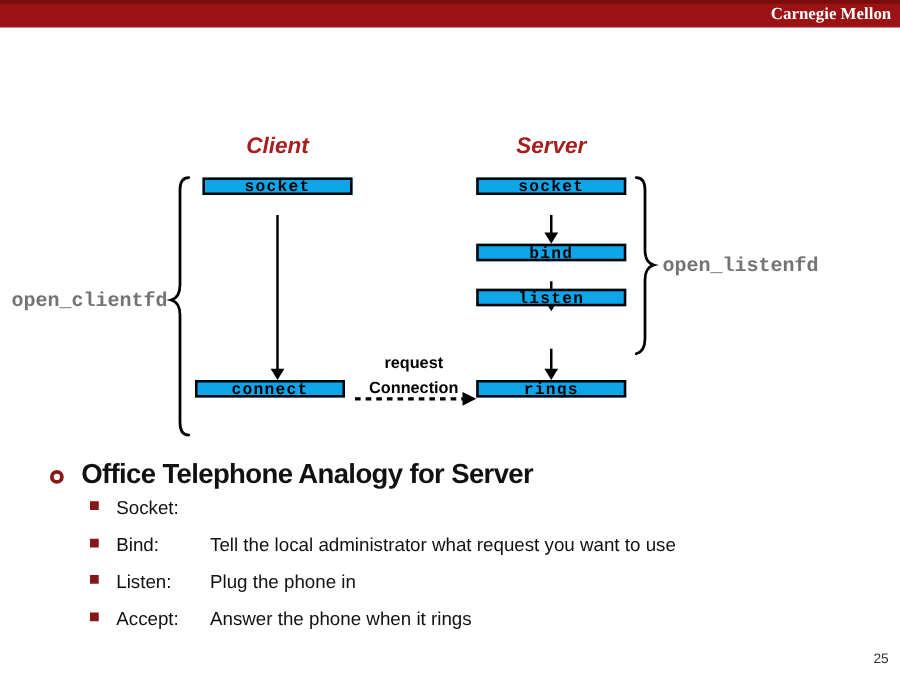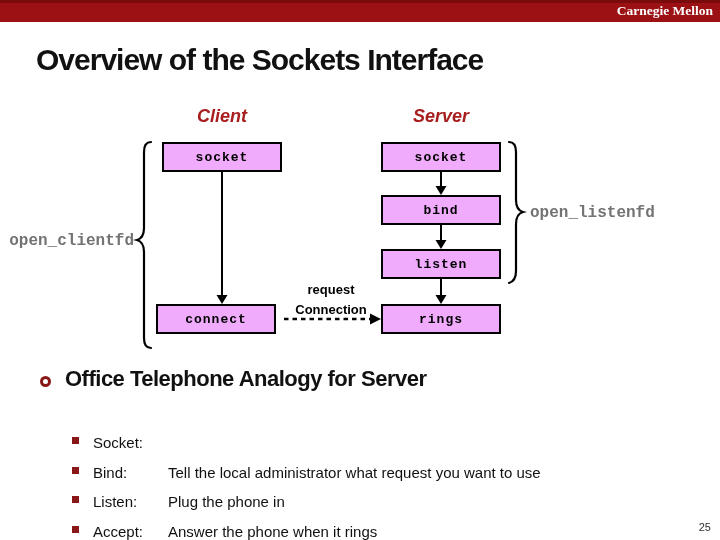--- a/index.html
+++ b/index.html
@@ -27,31 +27,31 @@
   }
   
   .diagram-svg{position:absolute;left:0;top:0;width:720px;height:540px;pointer-events:none;}
   .col-label{
     position:absolute;width:120px;text-align:center;top:106px;
     font-size:18px;font-weight:bold;font-style:italic;color:#a81e1e;
   }
   .col-label.client{left:162px;}
   .col-label.server{left:381px;}
   .fbox{
-    position:absolute;width:120px;height:30px;box-sizing:border-box;
-    background:#f0abfc;border:2px solid #000000;
+    position:absolute;width:120px;height:14px;box-sizing:border-box;
+    background:#0ea5e9;border:2px solid #000000;
     display:flex;align-items:center;justify-content:center;
     font-family:"Liberation Mono","DejaVu Sans Mono",monospace;
     font-weight:bold;font-size:13px;letter-spacing:1px;color:#000000;
   }
   .bx-client-socket{left:162px;top:142px;}
   .bx-connect{left:156px;top:304px;}
   .bx-server-socket{left:381px;top:142px;}
   .bx-bind{left:381px;top:195px;}
-  .bx-listen{left:381px;top:249px;}
+  .bx-listen{left:381px;top:231px;}
   .bx-accept{left:381px;top:304px;}
   .brace-label{
     position:absolute;
     font-family:"Liberation Mono","DejaVu Sans Mono",monospace;
     font-weight:bold;font-size:16px;color:#737373;white-space:nowrap;
   }
   .lbl-clientfd{left:0;top:232px;width:134px;text-align:right;}
   .lbl-listenfd{left:530px;top:204px;}
   .conn-req{
     position:absolute;left:271px;top:280px;width:120px;text-align:center;
@@ -60,21 +60,21 @@
   
   .bullet-circle{
     position:absolute;left:40px;top:376px;width:11px;height:11px;
     box-sizing:border-box;border:3px solid #8a1717;border-radius:50%;
   }
   .analogy-title{
     position:absolute;left:65px;top:366px;margin:0;
     font-size:22px;font-weight:bold;letter-spacing:-0.5px;color:#111111;
     white-space:nowrap;
   }
-  .analogy-row{position:absolute;left:0;width:720px;height:20px;margin-top:36px;}
+  .analogy-row{position:absolute;left:0;width:720px;height:20px;}
   .row-0{top:397px;} .row-1{top:427px;} .row-2{top:456px;} .row-3{top:486px;}
   .bullet-square{
     position:absolute;left:72px;top:4px;width:7px;height:7px;background:#8a1717;
   }
   .term{
     position:absolute;left:93px;top:0;width:72px;
     font-size:15px;color:#111111;line-height:19px;
   }
   .definition{
     position:absolute;left:168px;top:0;
@@ -86,21 +86,20 @@
 </style>
 </head>
 <body>
 
 <div class="slide">
 
   <header class="topbar">
     <span class="brand">Carnegie Mellon</span>
   </header>
 
-  <h1 class="title">Overview of the Sockets Interface</h1>
 
   <section>
     <svg class="diagram-svg" viewBox="0 0 720 540" xmlns="http://www.w3.org/2000/svg">
 
       <line x1="222" y1="172" x2="222" y2="297" stroke="#000" stroke-width="2"></line>
       <polygon points="216.5,295 227.5,295 222,304" fill="#000"></polygon>
 
       <line x1="441" y1="172" x2="441" y2="188" stroke="#000" stroke-width="2"></line>
       <polygon points="435.5,186 446.5,186 441,195" fill="#000"></polygon>
 

